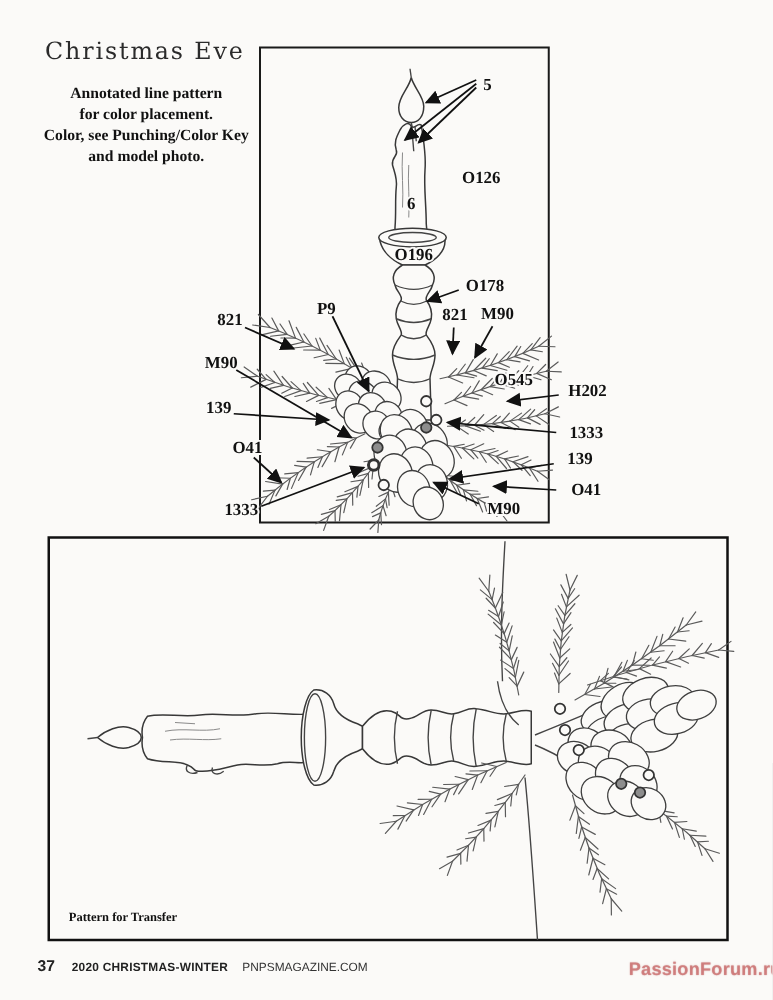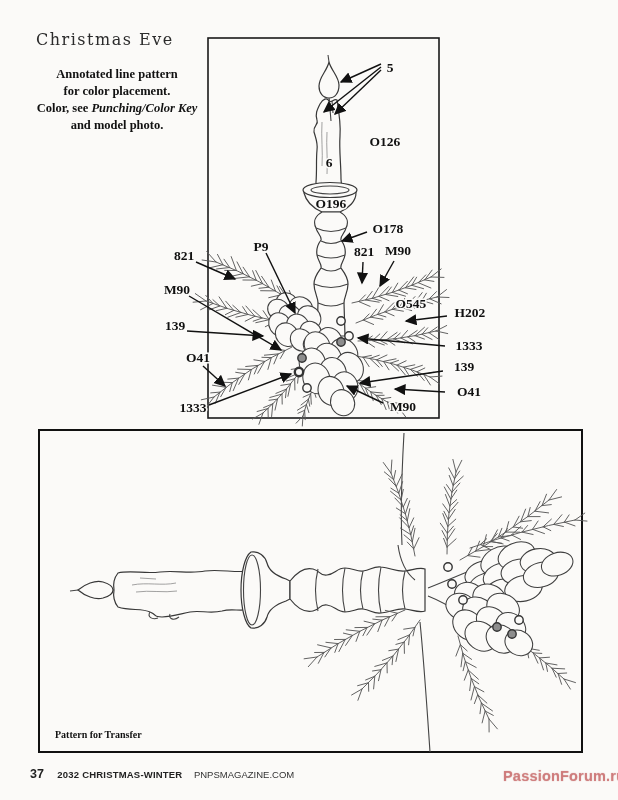--- a/index.html
+++ b/index.html
@@ -1,22 +1,22 @@
 <!DOCTYPE html>
 <html><head>
 <meta charset="utf-8">
 <style>
   html,body{margin:0;padding:0;background:#e8e8e8;}
   #page{position:relative;width:618px;height:800px;background:#fbfaf8;overflow:hidden;
         font-family:"Liberation Serif",serif;color:#1a1a1a;}
   #title{position:absolute;left:36px;top:30px;font-family:"DejaVu Serif",serif;
-         font-size:16px;letter-spacing:1.5px;color:#2b2b2b;font-weight:400;text-align:center;}
+         font-size:19px;letter-spacing:1.5px;color:#2b2b2b;font-weight:400;text-align:center;}
   #intro{position:absolute;left:14px;top:66px;width:206px;text-align:center;
          font-size:12.5px;line-height:17px;font-weight:bold;color:#111;}
-  #intro .it{font-style:italic;}
+  #intro .it{}
   svg{position:absolute;overflow:visible;}
   #topsvg{left:150px;top:35px;}
   #botsvg{left:38px;top:429px;}
   .ink{stroke:#383838;stroke-width:1.2;fill:#fbfaf8;}
   .inkline{stroke:#444;stroke-width:1.1;fill:none;}
   .soft{stroke:#8a8a8a;stroke-width:.8;fill:none;}
   .needles{stroke:#5a5a5a;stroke-width:.95;fill:none;stroke-linecap:round;}
   .cones ellipse{stroke:#3f3f3f;stroke-width:1.05;fill:#fbfaf8;}
   .arrow{stroke:#111;stroke-width:1.4;fill:none;}
   text.lbl{font-family:"Liberation Serif",serif;font-size:13.5px;font-weight:bold;
@@ -626,18 +626,18 @@
         <circle cx="519" cy="620" r="4.2" stroke="#333" stroke-width="1.4" fill="#fbfaf8"></circle>
         <circle cx="497" cy="627" r="4.2" stroke="#333" stroke-width="1.4" fill="#8d8d8d"></circle>
         <circle cx="512" cy="634" r="4.2" stroke="#333" stroke-width="1.4" fill="#8d8d8d"></circle>
       </g>
   </svg>
 
   <div id="caption">Pattern for Transfer</div>
 
   <div id="footer">
     <span class="num">37</span>
-    <span class="issue">2032 CHRISTMAS-WINTER</span>
+    <span class="issue">2020 CHRISTMAS-WINTER</span>
     <span class="site">PNPSMAGAZINE.COM</span>
   </div>
 
   <div id="watermark">PassionForum.ru</div>
 </div>
 
 </body></html>

